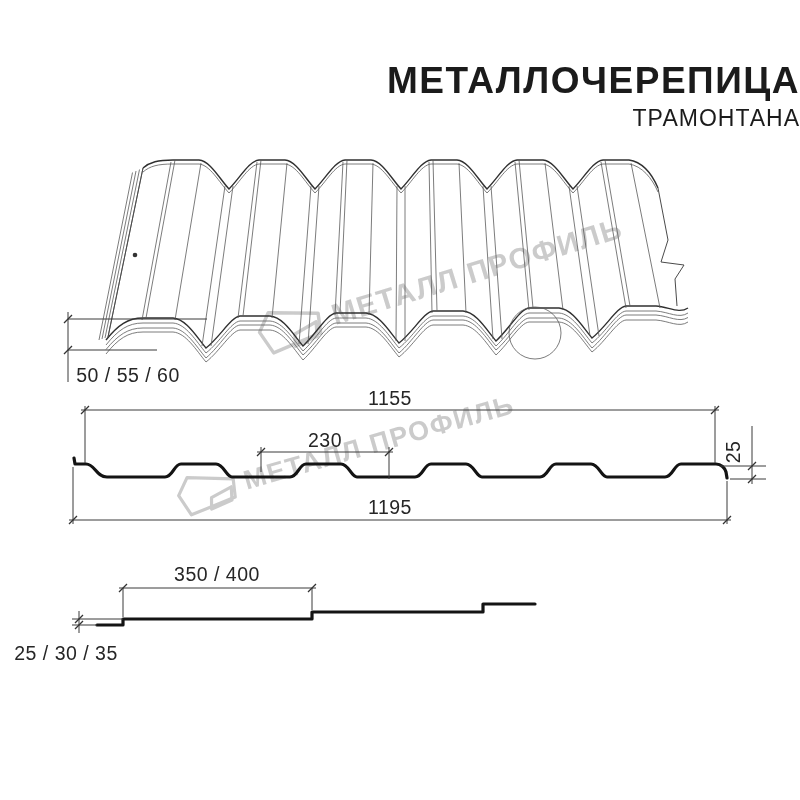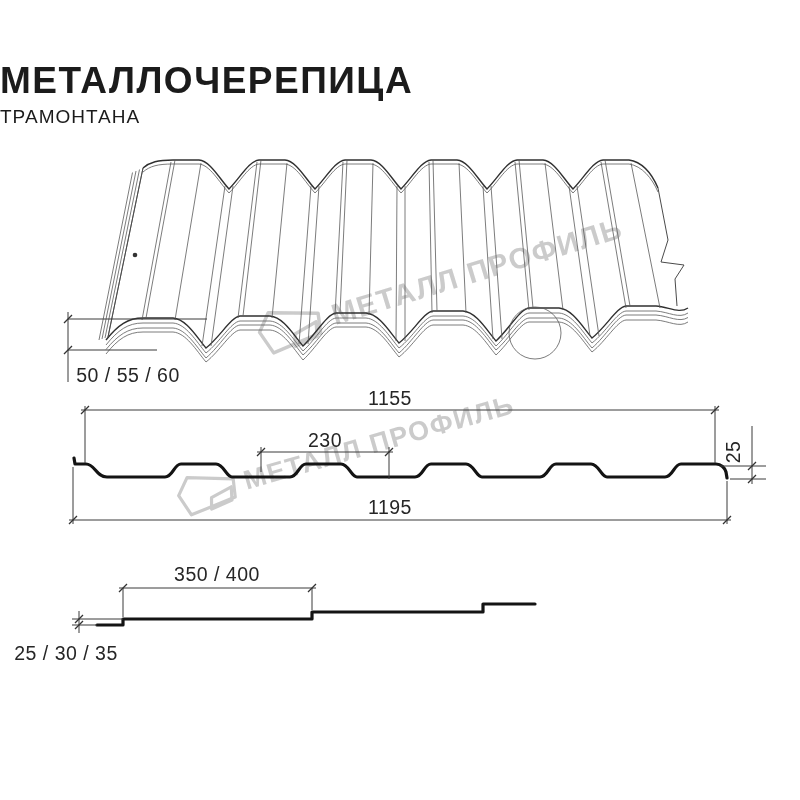--- a/index.html
+++ b/index.html
@@ -1,20 +1,20 @@
 <!DOCTYPE html>
 <html><head>
 <meta charset="utf-8">
 <style>
   html,body{margin:0;padding:0;background:#ffffff;}
   body{width:800px;height:800px;font-family:"Liberation Sans","DejaVu Sans",sans-serif;}
   .page{position:relative;width:800px;height:800px;background:#fff;overflow:hidden;}
-  .hdr{position:absolute;top:0;left:0;width:100%;text-align:left;z-index:2;}
+  .hdr{position:absolute;top:0;left:0;width:100%;text-align:right;z-index:2;}
   .title{margin:62px 0 0 0;font-size:37px;font-weight:bold;letter-spacing:1.5px;color:#1b1b1b;line-height:1;}
-  .subtitle{margin-top:8px;font-size:19px;letter-spacing:1px;color:#1b1b1b;line-height:1;}
+  .subtitle{margin-top:8px;font-size:23px;letter-spacing:1px;color:#1b1b1b;line-height:1;}
   svg.drawing{position:absolute;left:0;top:0;width:800px;height:800px;z-index:1;}
   .ln{fill:none;stroke:#5a5a5a;stroke-width:0.8;}
   .ln-mid{fill:none;stroke:#4a4a4a;stroke-width:1;}
   .ln-edge{fill:none;stroke:#303030;stroke-width:1.4;}
   .dim{fill:none;stroke:#3a3a3a;stroke-width:1;}
   .tick{fill:none;stroke:#333333;stroke-width:1.3;}
   .heavy{fill:none;stroke:#141414;stroke-width:3.2;stroke-linejoin:round;stroke-linecap:round;}
   .dimtxt{font-size:19.5px;fill:#262626;letter-spacing:0.5px;}
   .wmtext{font-size:27px;font-weight:bold;letter-spacing:1.5px;fill:#c6c6c6;}
   .wmhouse{fill:none;stroke:#c6c6c6;stroke-width:3.2;stroke-linejoin:round;}

